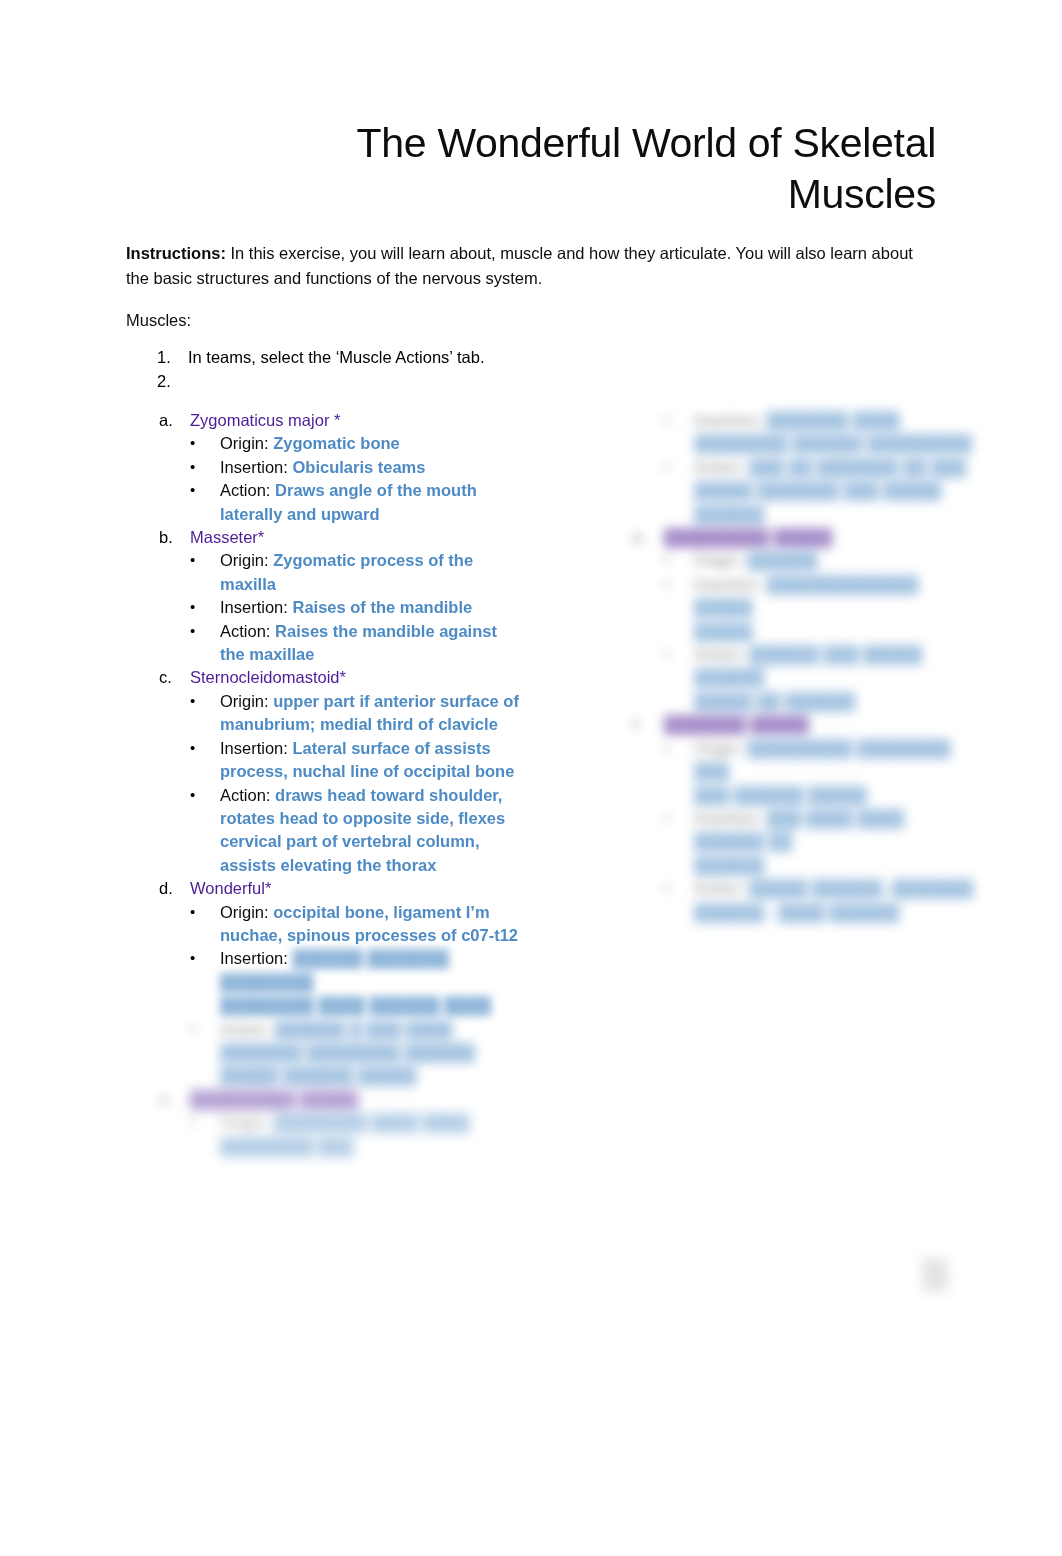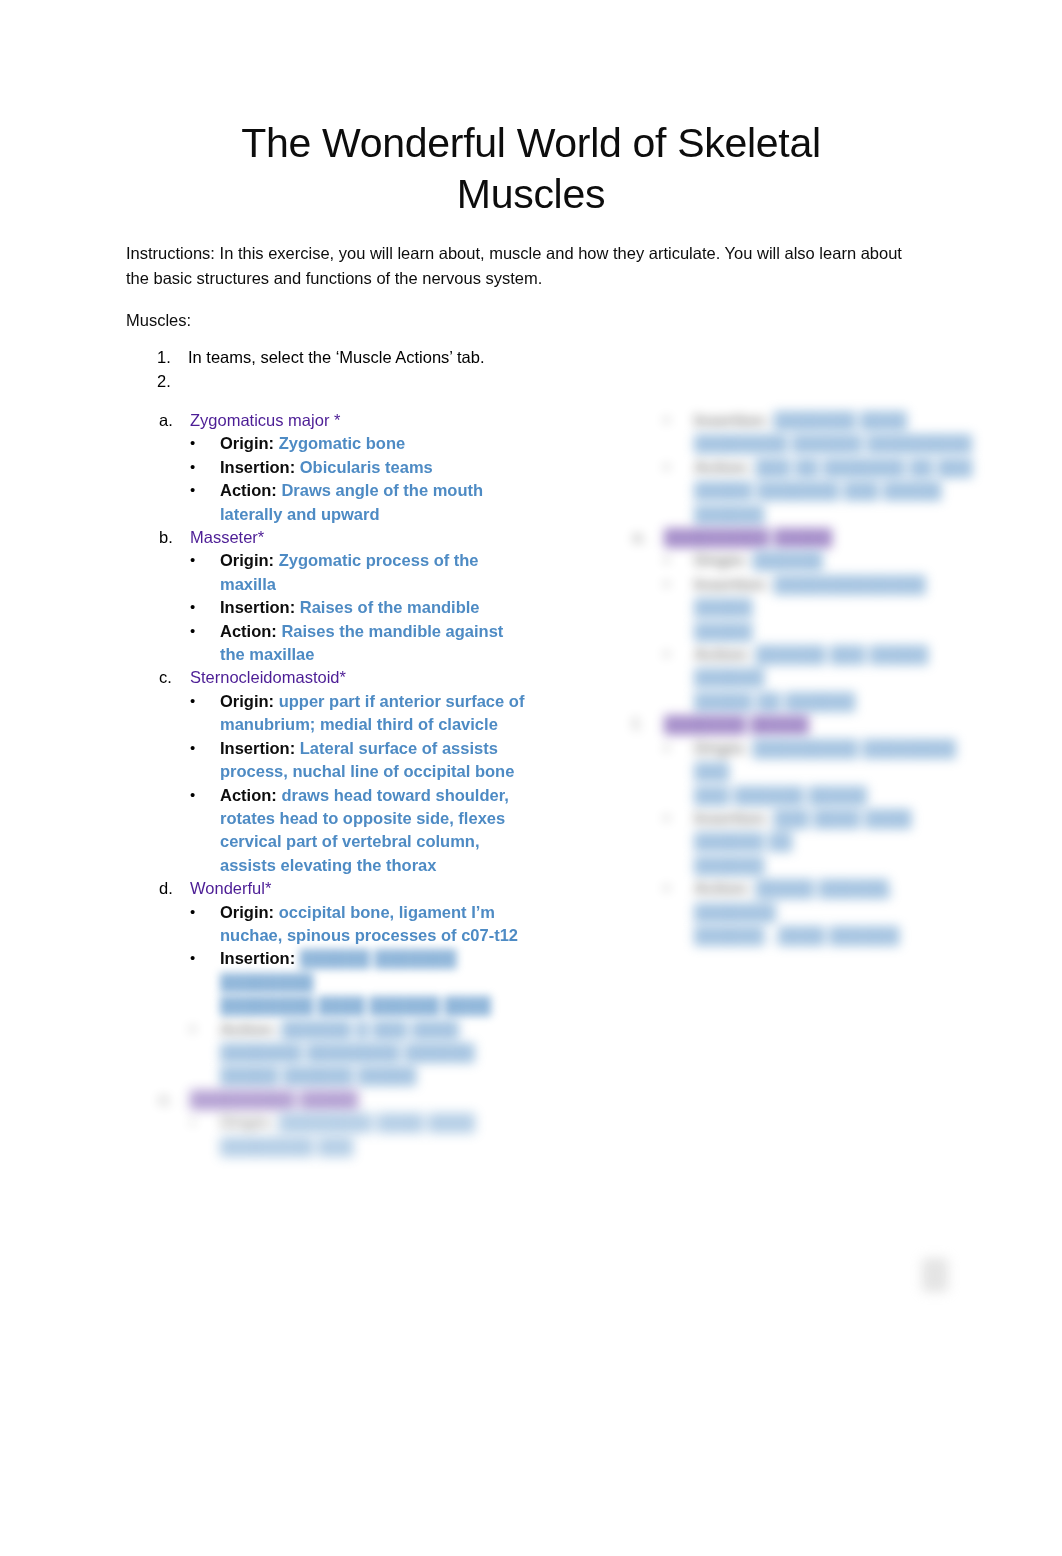--- a/index.html
+++ b/index.html
@@ -23,40 +23,40 @@
     height: 1556px;
     background: #ffffff;
   }
 
   
   .doc-title {
     position: absolute;
     left: 126px;
     top: 118px;
     width: 810px;
-    text-align: center;
+    text-align: right;
     font-size: 41px;
     line-height: 51px;
     font-weight: 300;
     letter-spacing: -0.3px;
     color: #0d0d0d;
   }
 
   
   .instructions-block {
     position: absolute;
     left: 126px;
     top: 241px;
     width: 790px;
     font-size: 16.5px;
     line-height: 25px;
     color: #0d0d0d;
   }
   .lbl-bold {
-    font-weight: normal;
+    font-weight: bold;
   }
   .instructions-text { font-weight: normal; }
 
   .muscles-heading {
     position: absolute;
     left: 126px;
     top: 309px;
     font-size: 16.5px;
     line-height: 22px;
     font-weight: normal;
@@ -125,21 +125,21 @@
     margin-left: 64px;
   }
   .bullet-item > .dot {
     position: absolute;
     left: 0px;
     top: -1px;
     font-size: 15px;
     line-height: 23.4px;
   }
   .bold-lbl {
-    font-weight: bold;
+    font-weight: normal;
     color: #0d0d0d;
     margin-top: 19px;
   }
   .blue {
     color: #4e8bc4;
     font-weight: bold;
   }
 
   
   .blurred {

